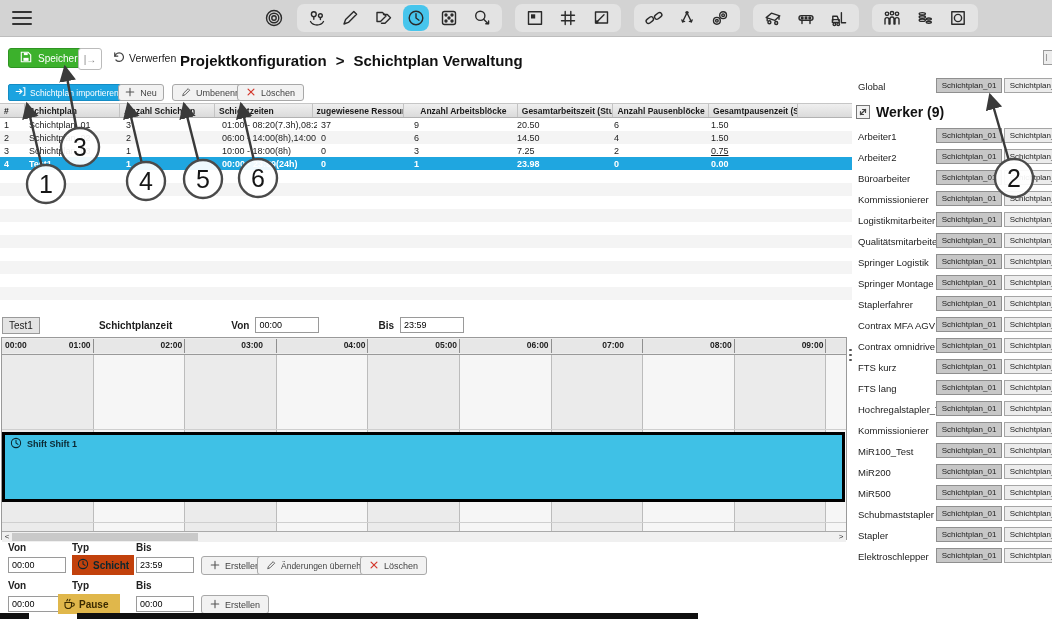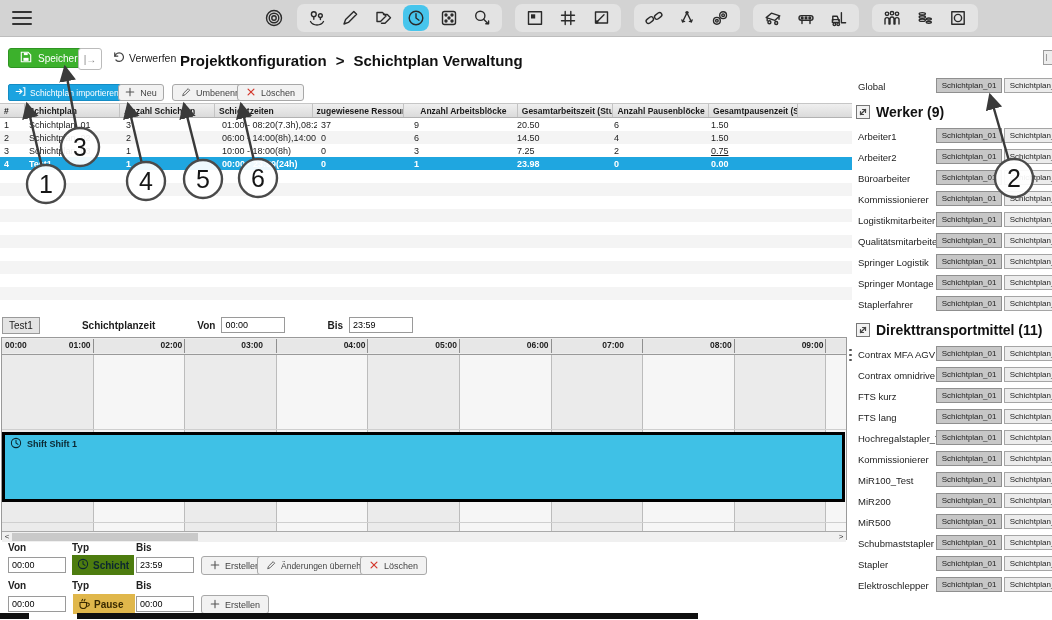--- a/index.html
+++ b/index.html
@@ -44,21 +44,21 @@
          border-top:1px solid #c6c6c6;border-bottom:1px solid #b2b2b2;box-sizing:border-box;}
   .th{font-size:8.5px;font-weight:bold;color:#1a1a1a;border-right:1px solid #c3c3c3;display:flex;
       align-items:center;padding-left:4px;box-sizing:border-box;overflow:hidden;white-space:nowrap;}
   .tr{display:flex;height:13px;font-size:9px;align-items:center;cursor:pointer;}
   .tr.alt{background:#f4f4f4;}
   .tr.sel{background:#1fa6e0;color:#fff;font-weight:bold;}
   .td{padding-left:4px;box-sizing:border-box;overflow:hidden;white-space:nowrap;}
   
   .plantime{position:absolute;left:2px;top:315px;height:20px;display:flex;align-items:center;font-size:10px;}
   .pt-name{border:1px solid #9a9a9a;background:#e4e4e4;padding:2px 6px;font-size:10px;}
-  .pt-lab{margin-left:10px;font-weight:bold;padding-left:32px;}
+  .pt-lab{margin-left:27px;font-weight:bold;padding-left:32px;}
   .pt-input{margin-left:6px;width:64px;height:16px;border:1px solid #9a9a9a;font-size:9px;padding:0 3px;
             font-family:inherit;box-sizing:border-box;}
   
   .timeline{position:absolute;left:1px;top:337px;width:846px;height:203px;border:1px solid #9a9a9a;
             box-sizing:border-box;background:#f2f2f2;}
   .tl-header{position:relative;height:16px;border-bottom:1px solid #999;background:#ededed;overflow:hidden;}
   .tl-hcell{position:absolute;top:1px;height:14px;border-right:1px solid #8f8f8f;box-sizing:border-box;background:#e7e7e7;}
   .tl-hlabel{position:absolute;top:2px;font-size:8.5px;font-weight:bold;color:#222;white-space:nowrap;}
   .tl-grid{position:relative;height:176px;overflow:hidden;}
   .tl-col{position:absolute;top:0;height:100%;border-right:1px solid #bcbcbc;box-sizing:border-box;z-index:0;}
@@ -77,21 +77,21 @@
             align-items:center;justify-content:center;cursor:pointer;}
   .tl-thumb{position:absolute;left:10px;top:1px;width:186px;height:8px;background:#c9c9c9;cursor:grab;}
   .dots{position:absolute;left:849px;top:346px;}
   .dots i{display:block;width:2.5px;height:2.5px;background:#555;margin:2.5px 0;border-radius:50%;}
   
   .f-lab{position:absolute;font-size:10px;font-weight:bold;color:#222;}
   .f-input{position:absolute;width:58px;height:16px;border:1px solid #9a9a9a;font-size:9px;padding:0 3px;
            font-family:inherit;box-sizing:border-box;}
   .badge{position:absolute;height:20px;display:flex;align-items:center;gap:4px;padding-left:5px;
          box-sizing:border-box;font-size:10px;font-weight:bold;width:62px;}
-  .badge-schicht{background:#4d7c0f;color:#0b2730;}
+  .badge-schicht{background:#c2410c;color:#0b2730;}
   .badge-pause{background:#e0b74b;color:#3a2a00;}
   .fbtn{position:absolute;height:19px;}
   .bb1{position:absolute;left:0;top:613px;width:29px;height:6px;background:#101010;}
   .bb2{position:absolute;left:77px;top:613px;width:621px;height:6px;background:#101010;}
   
   .sidebar{position:absolute;left:856px;top:78px;width:196px;height:542px;overflow:hidden;}
   .sb-row{position:relative;height:16px;margin-bottom:5px;}
   .sb-label{position:absolute;left:2px;top:3px;font-size:9.5px;white-space:nowrap;color:#222;}
   .sb-b1,.sb-b2{position:absolute;top:0;width:66px;height:15px;font-size:8px;display:flex;align-items:center;
                 justify-content:center;box-sizing:border-box;cursor:pointer;white-space:nowrap;overflow:hidden;color:#222;}
@@ -485,21 +485,21 @@
   <span><svg width="10" height="10" viewBox="0 0 12 12" fill="none" stroke="#d43a2f" stroke-width="1.5" stroke-linecap="round">
         <path d="M2.5 2.5l7 7M9.5 2.5l-7 7"></path>
       </svg></span>
   <span>Löschen</span>
 </button>
 
 <span class="f-lab" style="left:8px;top:580px;">Von</span>
 <span class="f-lab" style="left:72px;top:580px;">Typ</span>
 <span class="f-lab" style="left:136px;top:580px;">Bis</span>
 <input class="f-input" style="left: 8px; top: 596px;" value="00:00">
-<div class="badge badge-pause" style="left:73px;top:594px;">
+<div class="badge badge-pause" style="left:58px;top:594px;">
   <span><svg width="12" height="12" viewBox="0 0 12 12" fill="none" stroke="#3a2a00" stroke-width="1.1" stroke-linecap="round">
         <path d="M2 5.5h6.5v2.8a3.2 3.2 0 0 1-6.5 0z"></path>
         <path d="M8.5 6h1.2a1.6 1.6 0 0 1 0 3.2H8.5"></path>
         <path d="M3.8 3.9c0-.8.8-.8.8-1.6M6.2 3.9c0-.8.8-.8.8-1.6"></path>
       </svg></span>
   <span>Pause</span>
 </div>
 <input class="f-input" style="left: 136px; top: 596px;" value="00:00">
 <button class="btn fbtn" style="left:201px;top:595px;">
   <span><svg width="10" height="10" viewBox="0 0 12 12" fill="none" stroke="#555" stroke-width="1.3" stroke-linecap="round">
@@ -563,30 +563,20 @@
     </div>
     <div class="sb-row">
       <span class="sb-label">Springer Montage</span>
       <div class="sb-b1">Schichtplan_01</div>
       <div class="sb-b2">Schichtplan_02</div>
     </div>
     <div class="sb-row">
       <span class="sb-label">Staplerfahrer</span>
       <div class="sb-b1">Schichtplan_01</div>
       <div class="sb-b2">Schichtplan_02</div>
-    </div>
-    <div class="sb-header">
-      <span class="sb-hicon">
-        <svg viewBox="0 0 12 12" fill="none" stroke="#444" stroke-width="1.2" stroke-linecap="round">
-          <path d="M3.5 8.5l5-5"></path>
-          <path d="M5.5 3.5h3v3"></path>
-          <path d="M6.5 8.5h-3v-3"></path>
-        </svg>
-      </span>
-      <span>Direkttransportmittel (11)</span>
     </div>
     <div class="sb-row">
       <span class="sb-label">Contrax MFA AGV</span>
       <div class="sb-b1">Schichtplan_01</div>
       <div class="sb-b2">Schichtplan_02</div>
     </div>
     <div class="sb-row">
       <span class="sb-label">Contrax omnidrive AGV</span>
       <div class="sb-b1">Schichtplan_01</div>
       <div class="sb-b2">Schichtplan_02</div>

